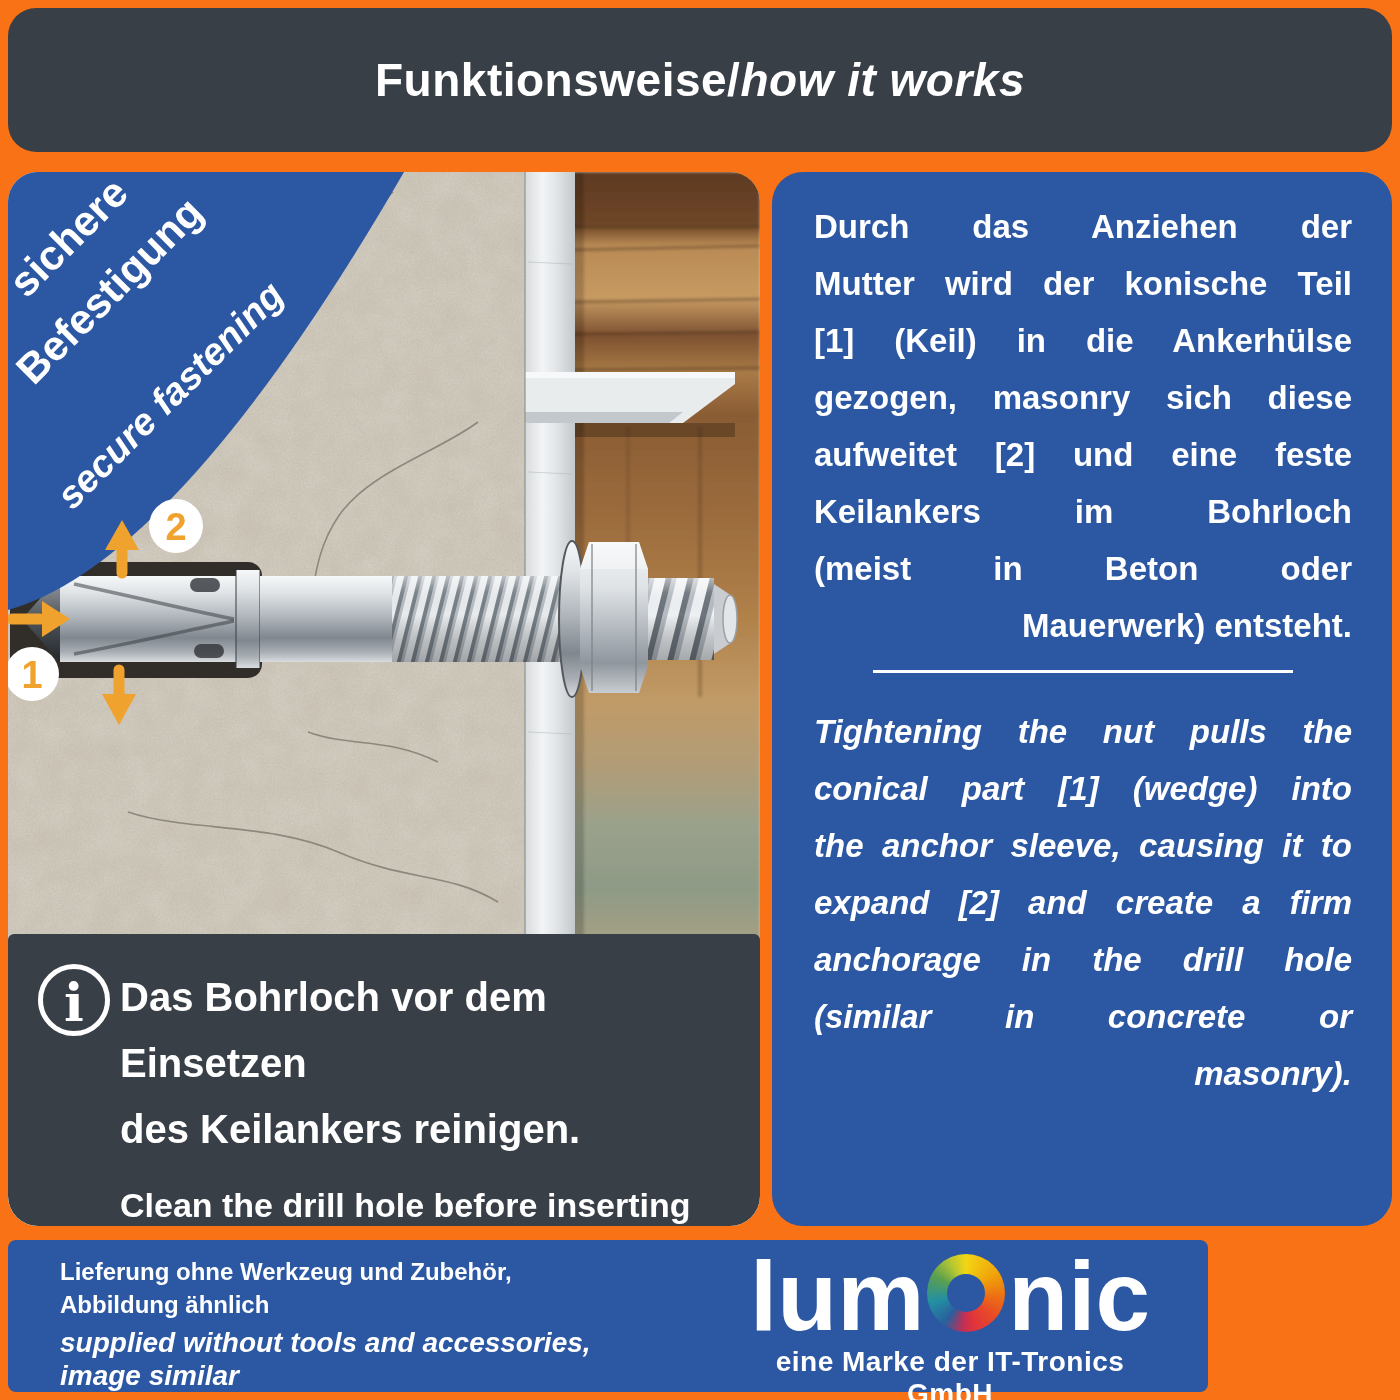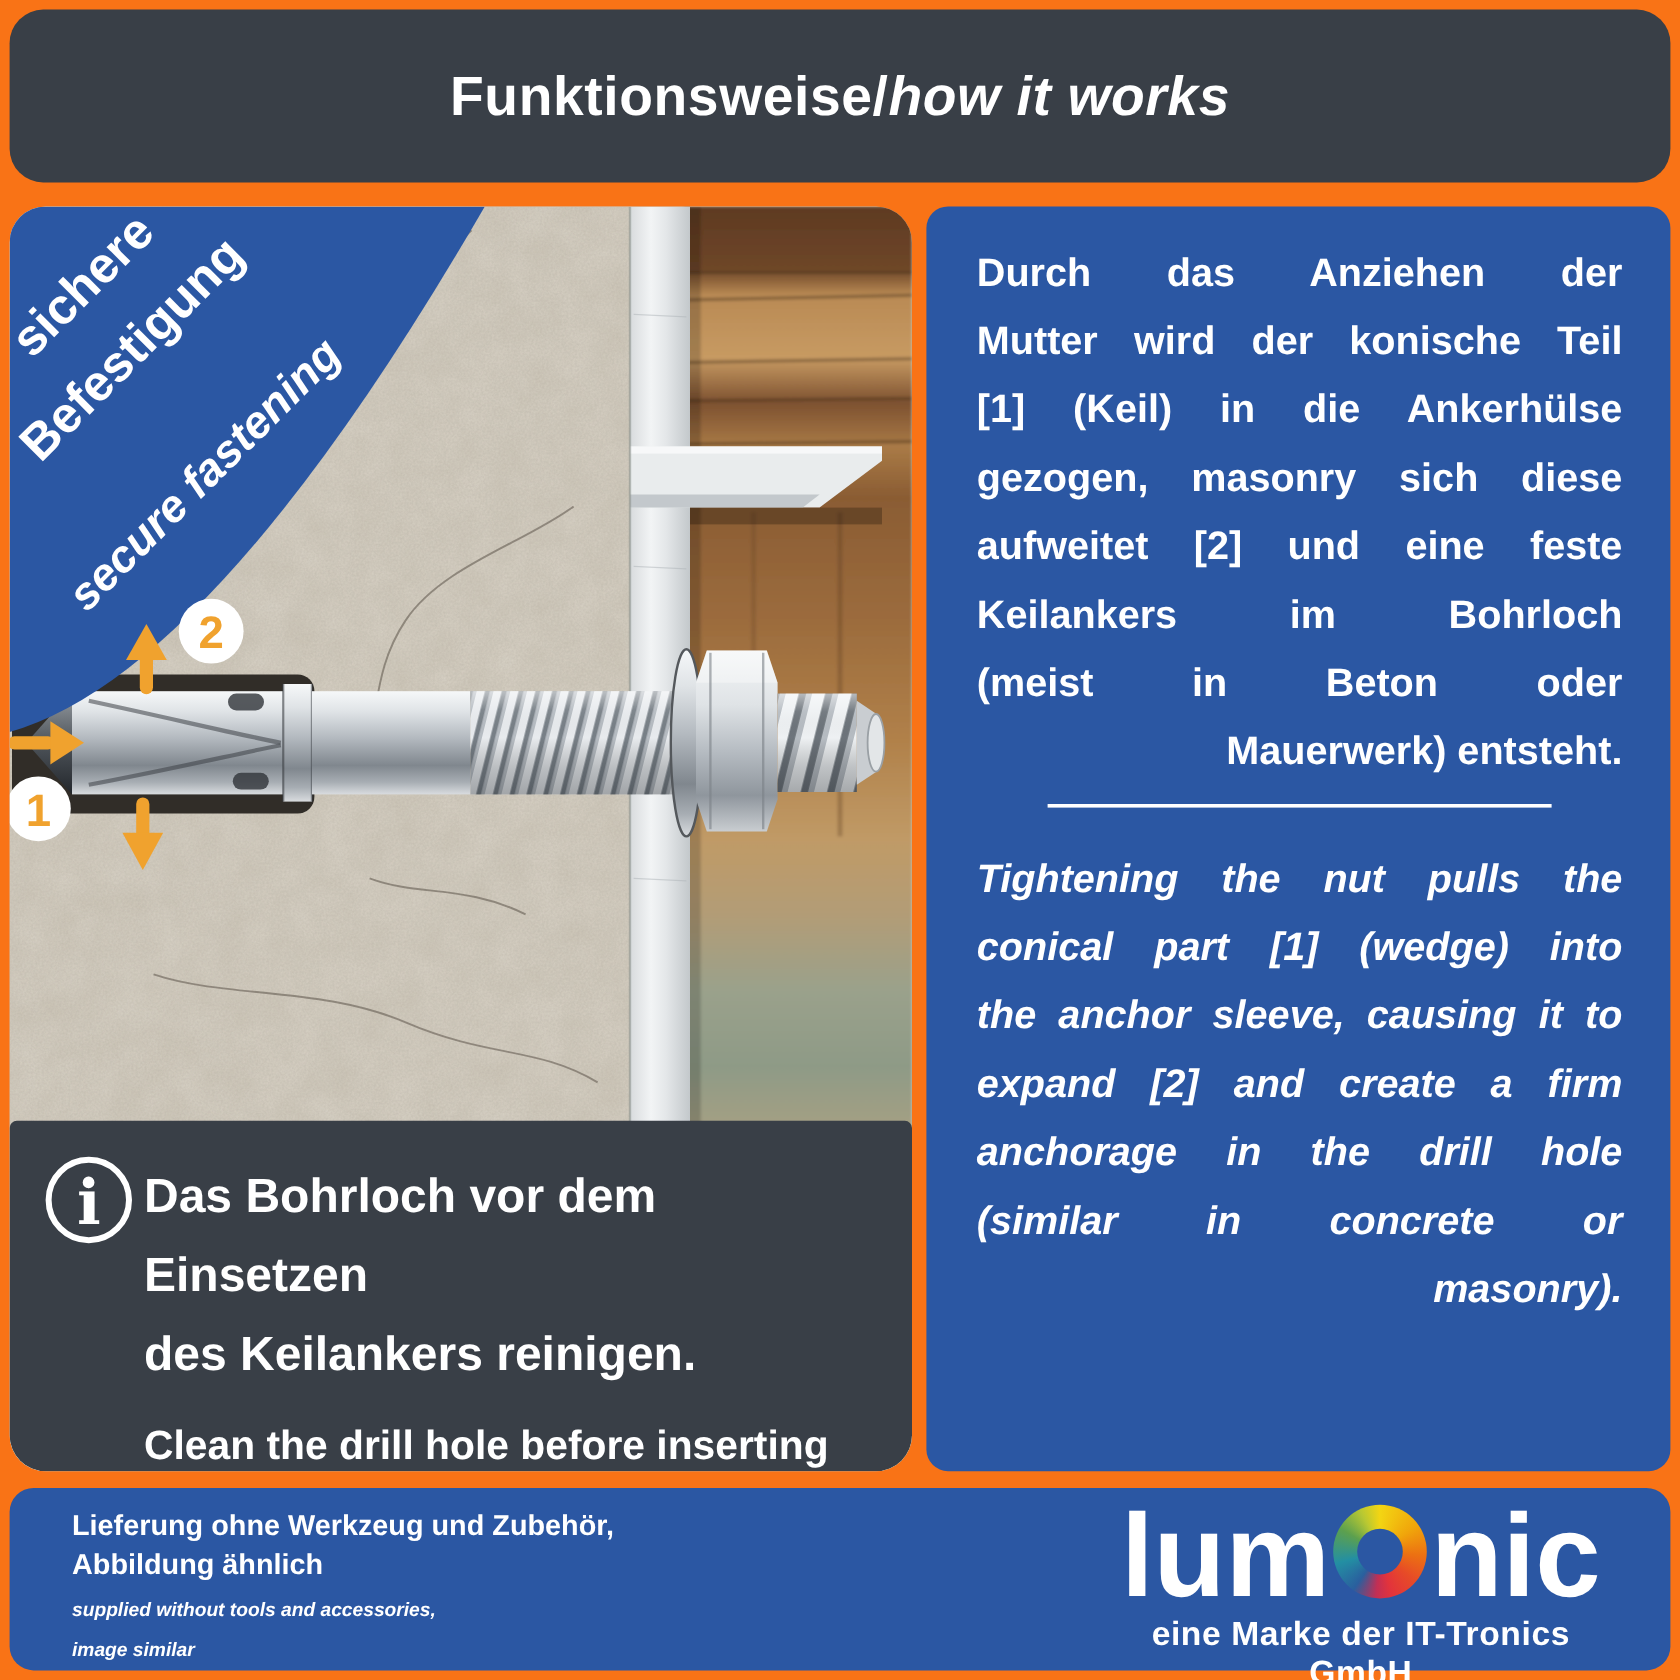--- a/index.html
+++ b/index.html
@@ -23,33 +23,33 @@
   .info-icon{position:absolute;left:30px;top:30px;width:72px;height:72px;border:5px solid #ffffff;
              border-radius:50%;color:#ffffff;font-family:"DejaVu Serif","Liberation Serif",serif;
              font-weight:bold;font-size:52px;line-height:68px;text-align:center;box-sizing:border-box;}
   .info-text{position:absolute;left:112px;top:30px;width:616px;color:#ffffff;}
   .info-de{font-size:40px;font-weight:bold;line-height:66px;}
   .info-en{font-size:34px;font-weight:bold;line-height:54px;}
   .info-gap{height:16px;}
 
   
   .right-panel{position:absolute;left:772px;top:172px;width:620px;height:1054px;background:#2b57a3;
-               border-radius:18px;box-sizing:border-box;padding:26px 40px 0 42px;color:#ffffff;}
+               border-radius:31px;box-sizing:border-box;padding:26px 40px 0 42px;color:#ffffff;}
   .dline{font-size:33px;font-weight:bold;line-height:57px;height:57px;}
   .jline{text-align:justify;text-align-last:justify;}
   .jlast{text-align:right;}
   .eline{font-style:italic;}
   .divider{width:420px;height:3px;background:#ffffff;margin:16px auto 30px auto;}
 
   
-  .footer{position:absolute;left:8px;top:1240px;width:1384px;height:152px;background:#2b57a3;
-          border-radius:20px;}
+  .footer{position:absolute;left:8px;top:1240px;width:1184px;height:152px;background:#2b57a3;
+          border-radius:8px;padding-left:16px;}
   .footer-note{position:absolute;left:52px;top:15px;color:#ffffff;}
   .note-de{font-size:24px;font-weight:bold;line-height:33px;}
-  .note-en{font-size:16px;font-weight:bold;font-style:italic;line-height:33px;}
+  .note-en{font-size:28px;font-weight:bold;font-style:italic;line-height:33px;}
   .note-gap{height:5px;}
 
   .brand{position:absolute;right:48px;top:8px;width:420px;text-align:center;color:#ffffff;}
   .wordmark{display:flex;align-items:center;justify-content:center;height:96px;}
   .wm-txt{font-size:98px;font-weight:bold;line-height:92px;color:#ffffff;letter-spacing:0;text-align:right;}
   .logo-ring{position:relative;width:78px;height:78px;border-radius:50%;margin:0 3px 6px 3px;
              background:conic-gradient(#f3d513 0deg,#f0a50b 55deg,#ec7112 95deg,#e74b27 130deg,
              #e2333c 165deg,#c12f55 185deg,#2a5f9e 215deg,#238fa3 255deg,#5ca04e 300deg,
              #b9c832 335deg,#f3d513 360deg);}
   .logo-hole{position:absolute;left:20px;top:20px;width:38px;height:38px;border-radius:50%;

